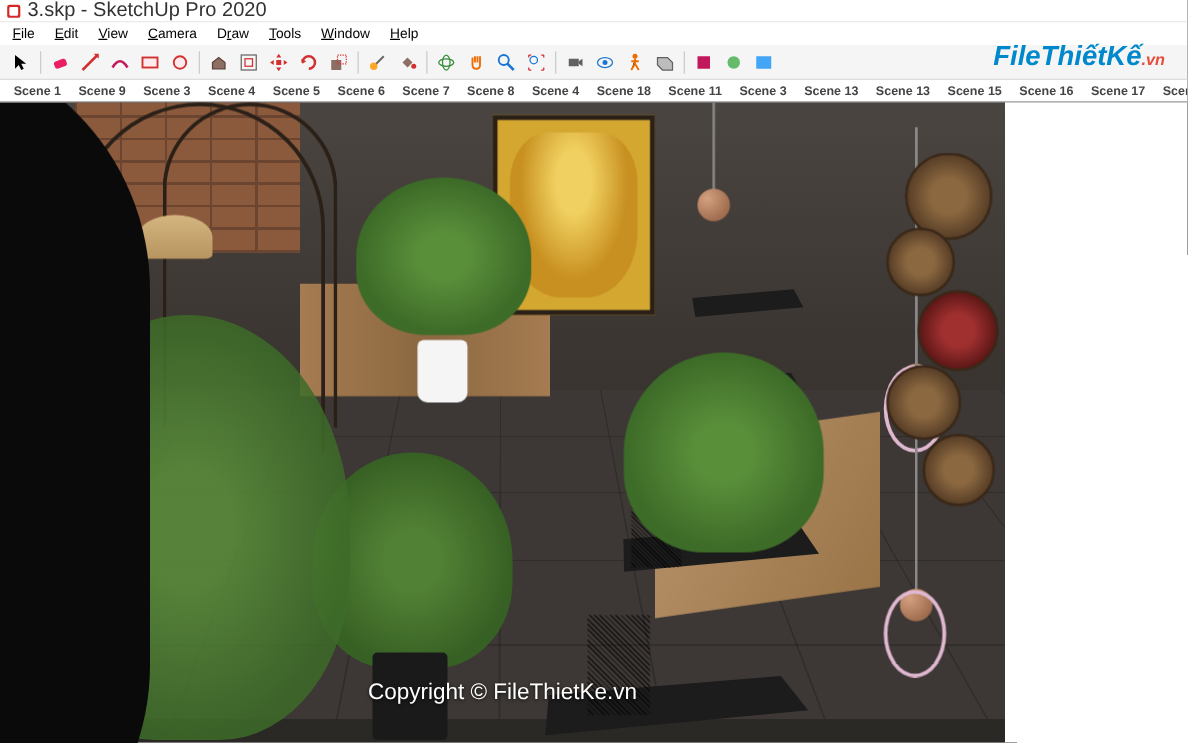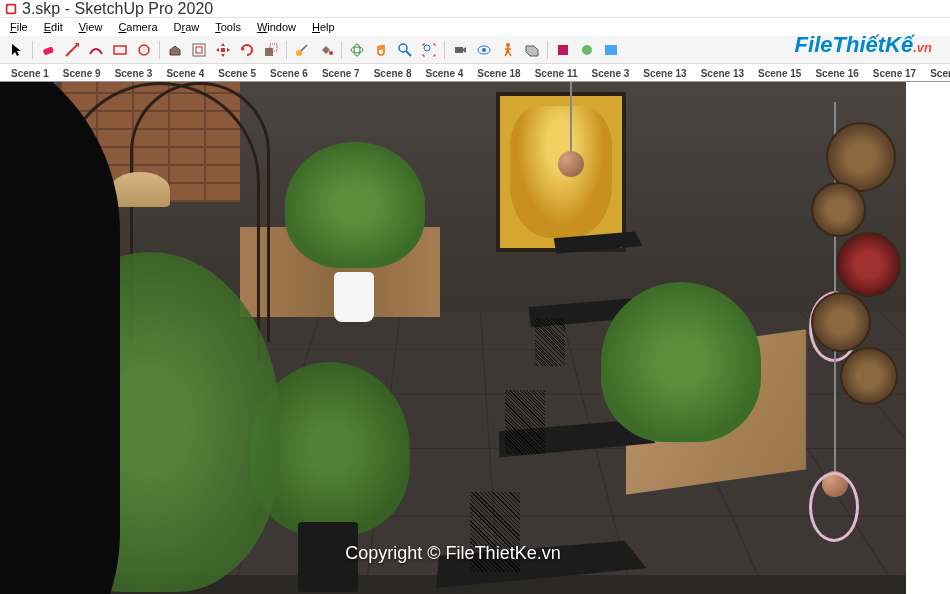--- a/index.html
+++ b/index.html
@@ -13,21 +13,21 @@
     .menu-item { padding: 2px 8px; font-size: 11px; cursor: pointer; color: #000; }
     .menu-item .underline { text-decoration: underline; }
     
     .toolbar { height: 28px; background: #f5f5f5; display: flex; align-items: center; padding: 2px 6px; gap: 2px; border-bottom: 1px solid #ddd; }
     .tool-btn { width: 22px; height: 22px; display: flex; align-items: center; justify-content: center; cursor: pointer; border-radius: 2px; }
     .tool-sep { width: 1px; height: 18px; background: #ccc; margin: 0 2px; }
     
     .scene-tabs { height: 18px; background: #fff; display: flex; align-items: flex-end; padding: 0 4px; overflow: hidden; border-bottom: 1px solid #999; }
     .scene-tab { padding: 2px 6px; font-size: 10px; cursor: pointer; color: #444; border: 1px solid transparent; border-bottom: none; white-space: nowrap; font-weight: bold; }
     
-    .viewport { position: relative; width: 906px; height: 512px; background: #3a3a3a; overflow: hidden; }
+    .viewport { position: relative; width: 804px; height: 512px; background: #3a3a3a; overflow: hidden; }
     
     
     .scene-bg { position: absolute; inset: 0; background: linear-gradient(180deg, #4a4540 0%, #3a3530 40%, #2a2825 100%); }
     .floor { position: absolute; left: 0; right: 0; bottom: 0; height: 55%; background: #3d3835; 
       background-image: 
         linear-gradient(90deg, rgba(0,0,0,0.2) 1px, transparent 1px),
         linear-gradient(0deg, rgba(0,0,0,0.2) 1px, transparent 1px);
       background-size: 80px 60px;
       transform: perspective(600px) rotateX(55deg); transform-origin: top; }
     

